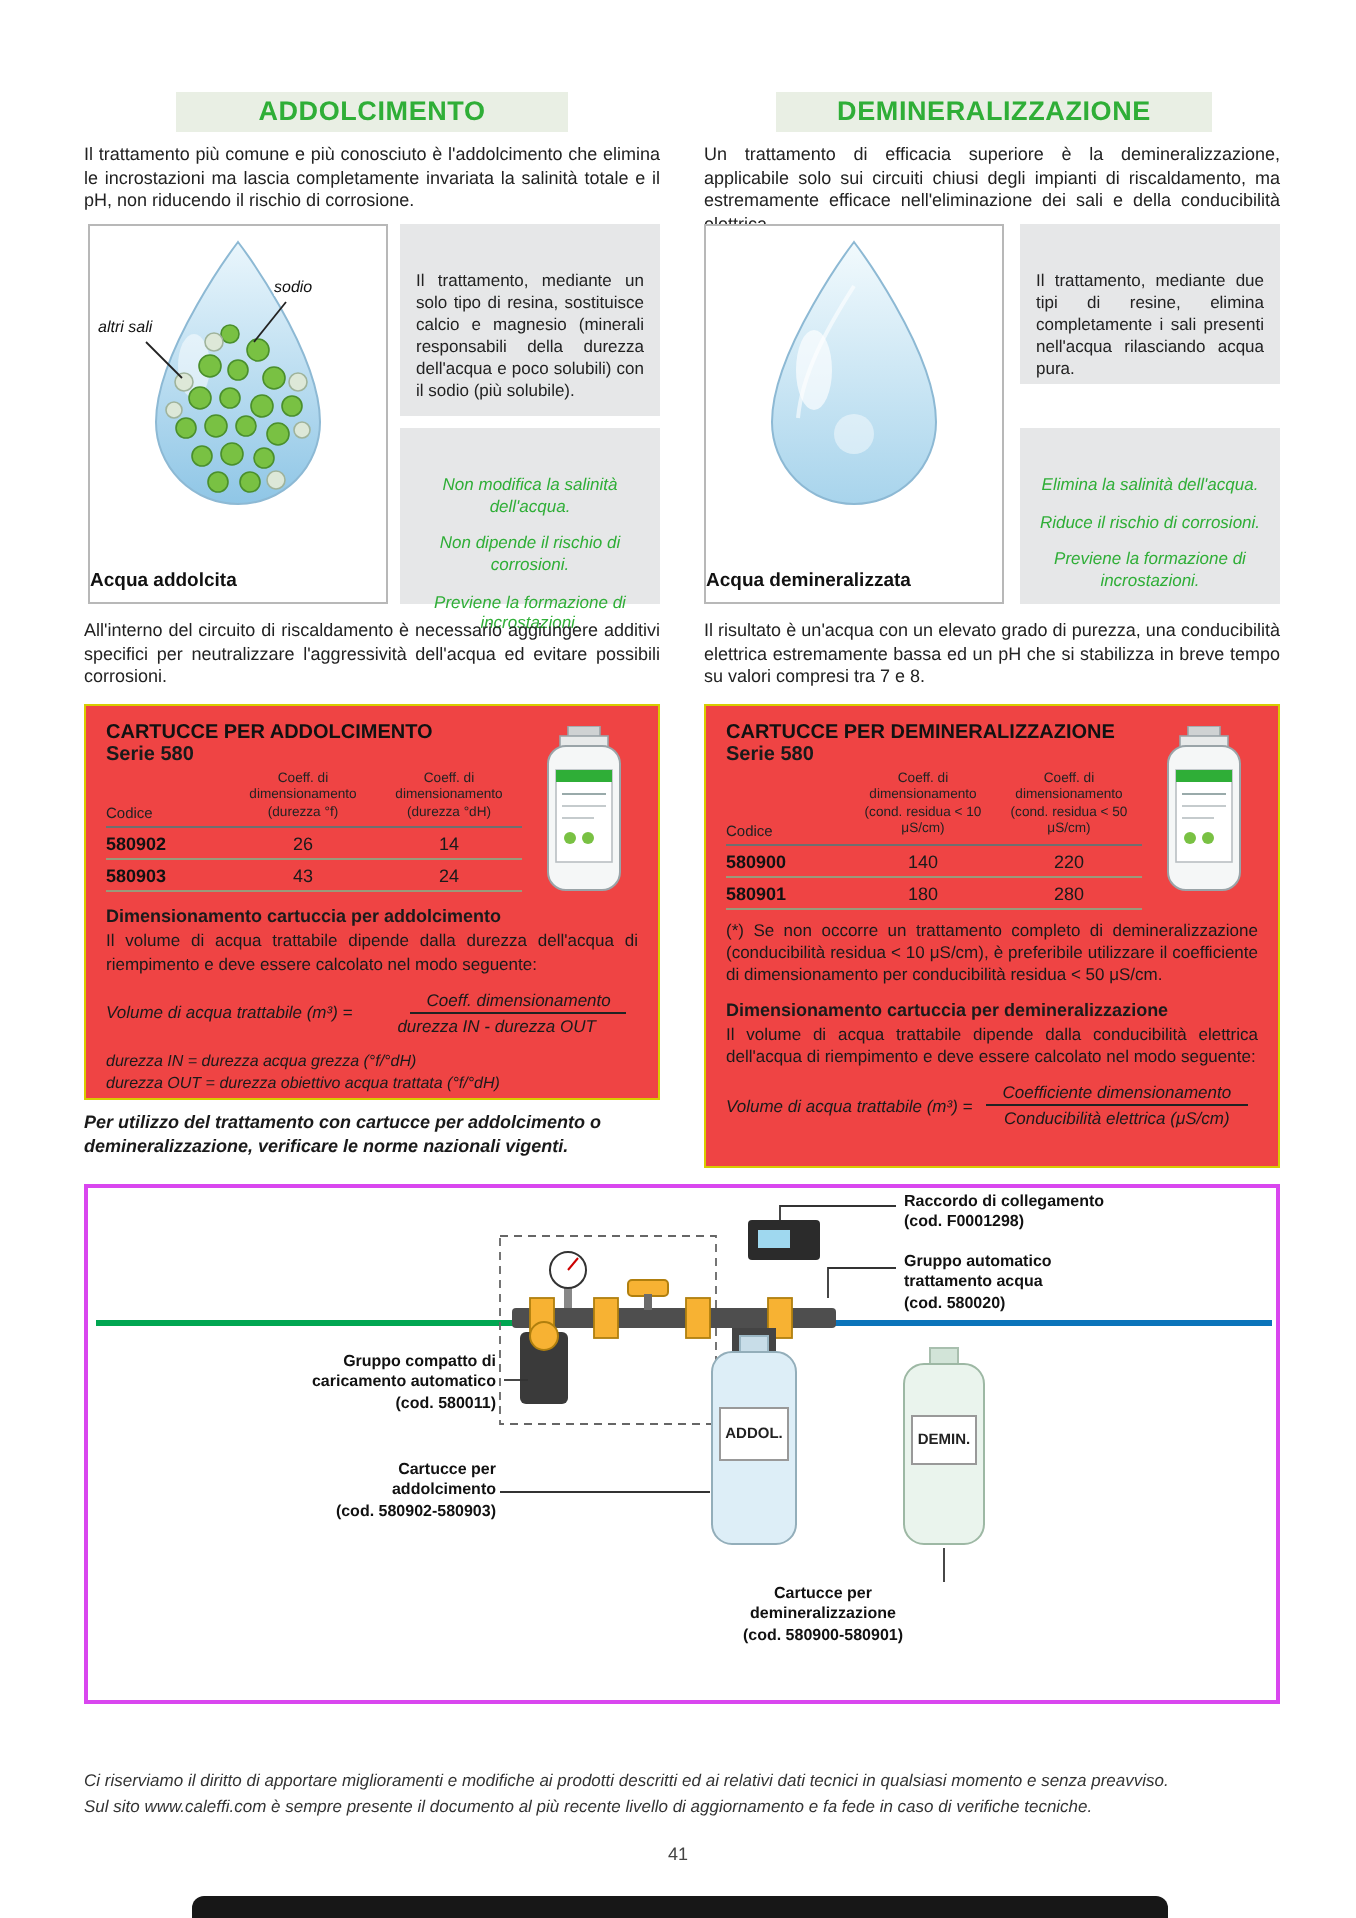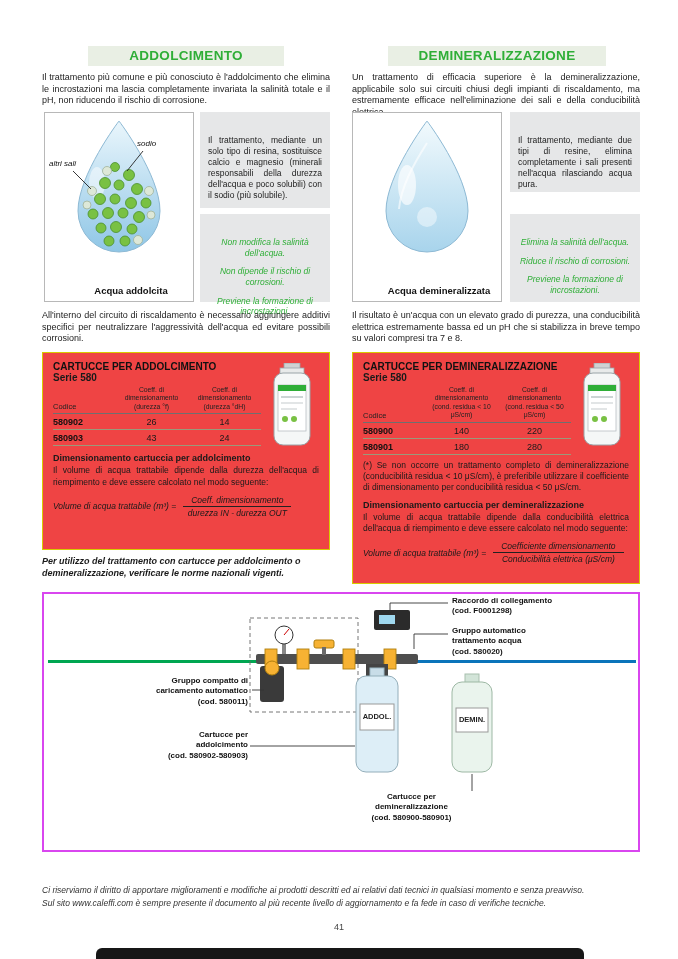--- a/index.html
+++ b/index.html
@@ -15,21 +15,21 @@
 
   .para { position:absolute; font-size:9px; line-height:1.28; text-align:justify; color:#222; }
   .intro-left { left:42px; top:72px; width:288px; }
   .intro-right { left:352px; top:72px; width:288px; }
   .after-left { left:42px; top:310px; width:288px; }
   .after-right { left:352px; top:310px; width:288px; }
 
   .dropbox { position:absolute; width:150px; height:190px; background:#fff; border:1px solid #b8b8b8; }
   .dropbox-left { left:44px; top:112px; }
   .dropbox-right { left:352px; top:112px; }
-  .drop-caption { position:absolute; bottom:5px; left:12px; width:100%; text-align:center;
+  .drop-caption { position:absolute; bottom:5px; left:0; width:100%; text-align:left;
                   font-weight:bold; font-size:9.5px; color:#111; }
   .drop-label { position:absolute; font-size:8px; font-style:italic; color:#111; background:rgba(255,255,255,.7); }
 
   .graybox { position:absolute; width:130px; background:#e6e7e8; padding:23px 8px;
              font-size:8.5px; line-height:1.3; text-align:justify; color:#222; }
   .gray1-left { left:200px; top:112px; height:96px; }
   .gray2-left { left:200px; top:214px; height:88px; }
   .gray1-right { left:510px; top:112px; height:80px; }
   .gray2-right { left:510px; top:214px; height:88px; }
   .greennote { color:#2fae37; font-style:italic; text-align:center; margin-bottom:8px; line-height:1.25; }
@@ -199,25 +199,29 @@
         <div class="td">24</div>
       </div>
     </div>
 
     <div class="dim-title">Dimensionamento cartuccia per addolcimento</div>
     <div class="dim-text">Il volume di acqua trattabile dipende dalla durezza dell'acqua di riempimento e deve essere calcolato nel modo seguente:</div>
 
     <div class="formula">
       <span>Volume di acqua trattabile (m³) =</span>
       <span class="frac">
-        <span class="num" style="display:block;">Coeff. dimensionamento</span>
+        <span class="num" style="display:block;margin-left:22px;">Coeff. dimensionamento</span>
         <span class="den" style="display:block;">durezza IN - durezza OUT</span>
       </span>
     </div>
 
+    <div class="f-notes">
+      <div>durezza IN = durezza acqua grezza (°f/°dH)</div>
+      <div>durezza OUT = durezza obiettivo acqua trattata (°f/°dH)</div>
+    </div>
   </div>
 
   <div class="yellowbox yellow-right">
     <div class="box-title">CARTUCCE PER DEMINERALIZZAZIONE</div>
     <div class="box-series">Serie 580</div>
 
     <svg class="bottle" width="50" height="84" viewBox="0 0 50 84">
       <rect x="17" y="0" width="16" height="6" fill="#cfd2d3" stroke="#9aa4a8" stroke-width="0.8"></rect>
       <rect x="13" y="5" width="24" height="7" fill="#e8eaea" stroke="#9aa4a8" stroke-width="0.8"></rect>
       <rect x="7" y="10" width="36" height="72" rx="9" fill="#f5f7f7" stroke="#9aa4a8" stroke-width="1"></rect>

